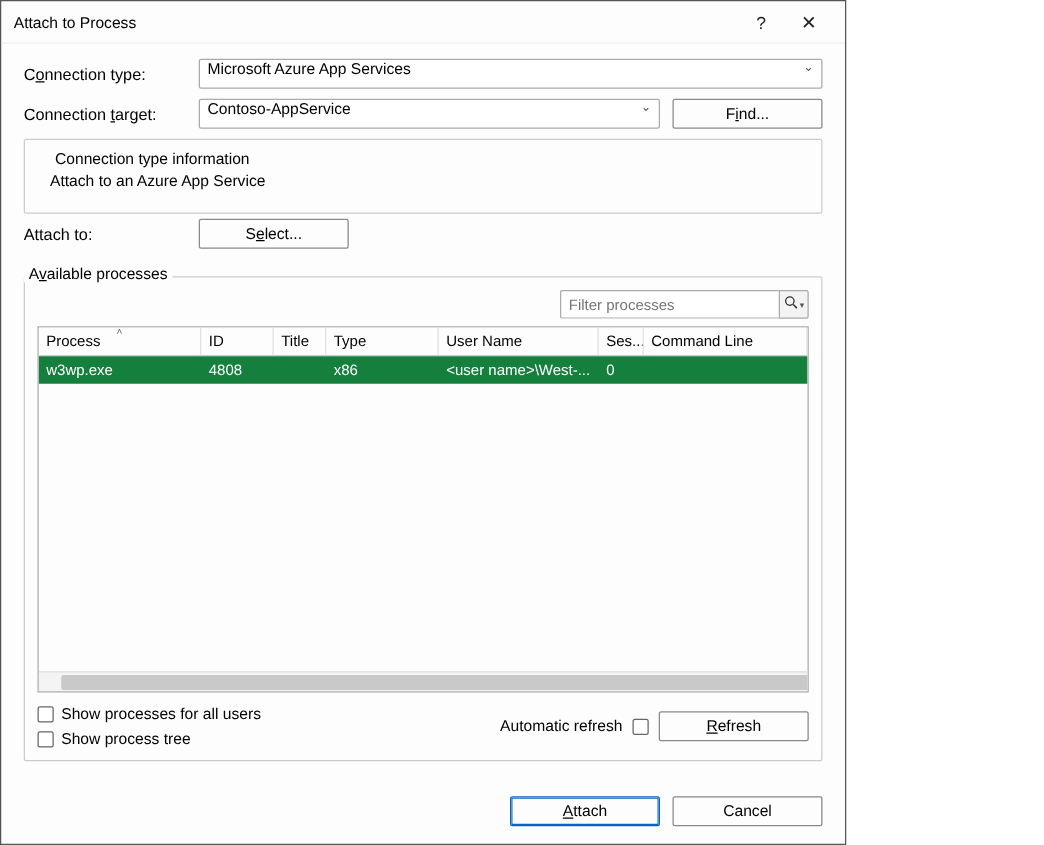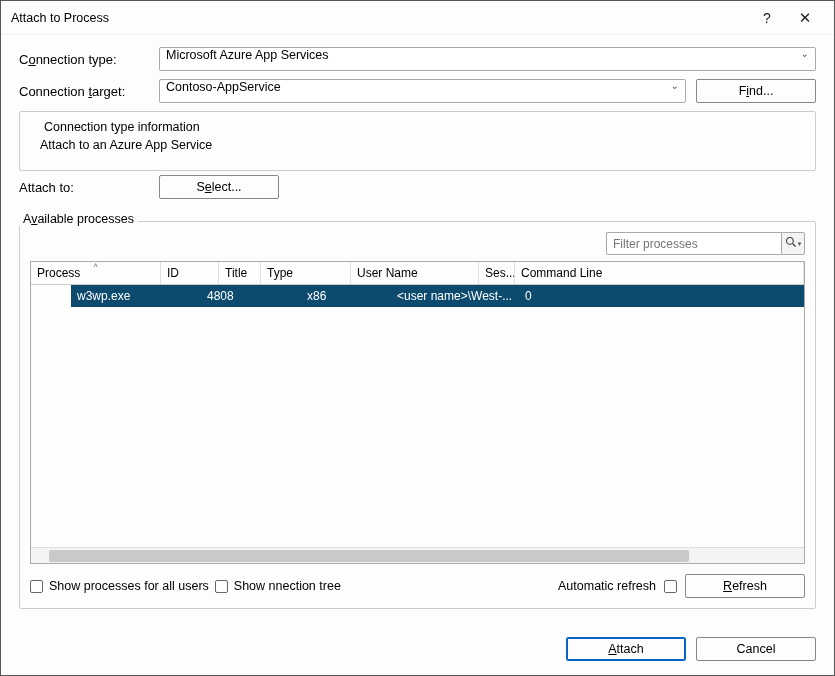--- a/index.html
+++ b/index.html
@@ -1,17 +1,17 @@
 <!DOCTYPE html>
 <html><head>
 <meta charset="utf-8">
 <style>
   * { box-sizing: border-box; font-family: "Segoe UI", Arial, sans-serif; }
   html,body { margin:0; padding:0; background:#fff; }
-  .window { width:835px; height:676px; border:1px solid #555; background:#fdfdfd; display:flex; flex-direction:column; }
+  .window { width:677px; height:676px; border:1px solid #555; background:#fdfdfd; display:flex; flex-direction:column; }
   .titlebar { display:flex; align-items:center; height:34px; padding:0 10px; border-bottom:1px solid #f0f0f0;}
   .titlebar .title { font-size:12.5px; color:#000; flex:1;}
   .titlebar .tbtn { width:38px; text-align:center; font-size:14px; color:#222; cursor:pointer;}
   .titlebar .tbtn.closex { font-size:15px; }
   .body { flex:1; padding:12px 18px 14px 18px; display:flex; flex-direction:column;}
   .row { display:flex; align-items:center; margin-bottom:8px;}
   .lbl { width:140px; font-size:13px; color:#000;}
   .lbl .ul { text-decoration:underline;}
   .combo { flex:1; height:24px; border:1px solid #aaa; background:#fff; display:flex; align-items:flex-start; padding:0 6px; font-size:12.5px; position:relative; border-radius:2px;}
   .combo .chev { margin-left:auto; font-size:10px; color:#555;}
@@ -24,28 +24,28 @@
   .fieldset-lbl .ul{text-decoration:underline;}
   .avail-box { border:1px solid #ccc; border-radius:2px; padding:10px 10px 10px 10px; flex:1; display:flex; flex-direction:column; min-height:0;}
   .filterrow { display:flex; justify-content:flex-end; margin-bottom:6px;}
   .filterinput { width:175px; height:23px; border:1px solid #aaa; border-right:none; font-size:12px; padding:0 6px; color:#777; border-radius:2px 0 0 2px;}
   .filterbtn { width:24px; height:23px; border:1px solid #aaa; background:#f3f3f3; display:flex; align-items:center; justify-content:center; font-size:12px; border-radius:0 2px 2px 0; cursor:pointer;}
   .table { border:1px solid #aaa; flex:1; display:flex; flex-direction:column; min-height:250px; overflow:hidden;}
   .thead { display:flex; background:#fdfdfd; border-bottom:1px solid #ccc; font-size:12px;}
   .th { padding:4px 6px; border-right:1px solid #e0e0e0; position:relative; white-space:nowrap; overflow:hidden;}
   .th .sort { font-size:8px; position:absolute; left:50%; top:-1px; transform:translateX(-50%); color:#666;}
   .trow { display:flex; font-size:12px; }
-  .trow.sel { background:#0c4a6e; color:#fff;margin-left:40px;}
+  .trow.sel { background:#15803d; color:#fff;}
   .td { padding:4px 6px; white-space:nowrap; overflow:hidden;}
   .c-proc{width:130px;} .c-id{width:58px;} .c-title{width:42px;} .c-type{width:90px;}
   .c-user{width:128px;} .c-sess{width:36px;} .c-cmd{flex:1;}
   .hscroll { height:16px; border-top:1px solid #ddd; background:#f4f4f4; position:relative; margin-top:auto;}
   .hscroll .thumb{ position:absolute; left:18px; top:2px; height:12px; width:640px; background:#c9c9c9; border-radius:2px;}
   .belowtable { display:flex; align-items:center; margin-top:10px; font-size:12.5px;}
-  .belowtable .left { display:flex; flex-direction:row; gap:6px;}
+  .belowtable .left { display:flex; flex-direction:column; gap:6px;}
   .chk { display:flex; align-items:center; gap:6px;}
   .chkbox{ width:13px; height:13px; border:1px solid #666; background:#fff; border-radius:2px;}
   .footer { display:flex; justify-content:flex-end; gap:10px; padding:14px 18px;}
   .footer .btn { width:120px; height:24px; justify-content:center;}
   .btn.primary { border:1px solid #0a64c4; color:#000; box-shadow:inset 0 0 0 1px #0a64c4;}
   .readonly { background:#f6f6f6;}
 </style>
 </head>
 <body>
 
@@ -134,21 +134,21 @@
         </div>
 
         <div class="belowtable">
           <div class="left">
             <label class="chk">
               <span class="chkbox"></span>
               <span><span>Show processes for all </span><span class="ul">u</span><span>sers</span></span>
             </label>
             <label class="chk">
               <span class="chkbox"></span>
-              <span><span>Show nnection t</span><span class="ul">r</span><span>ee</span></span>
+              <span><span>Show process t</span><span class="ul">r</span><span>ee</span></span>
             </label>
           </div>
           <div style="margin-left:auto; display:flex; align-items:center; gap:8px;">
             <span>Automatic refresh</span>
             <label class="chk">
                 <span class="chkbox"></span>
               </label>
             <button class="btn" style="width:120px;">
                 <span></span>
                 <span class="ul">R</span>

